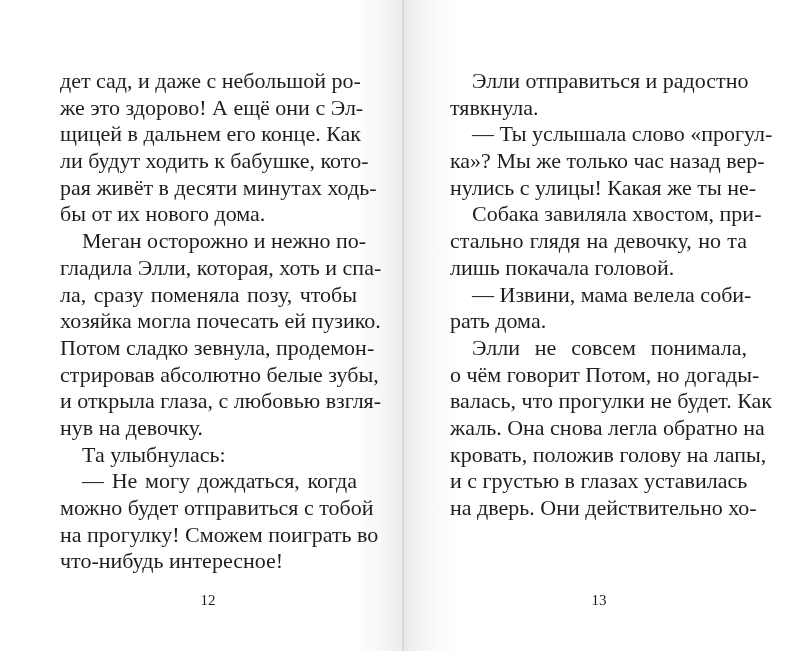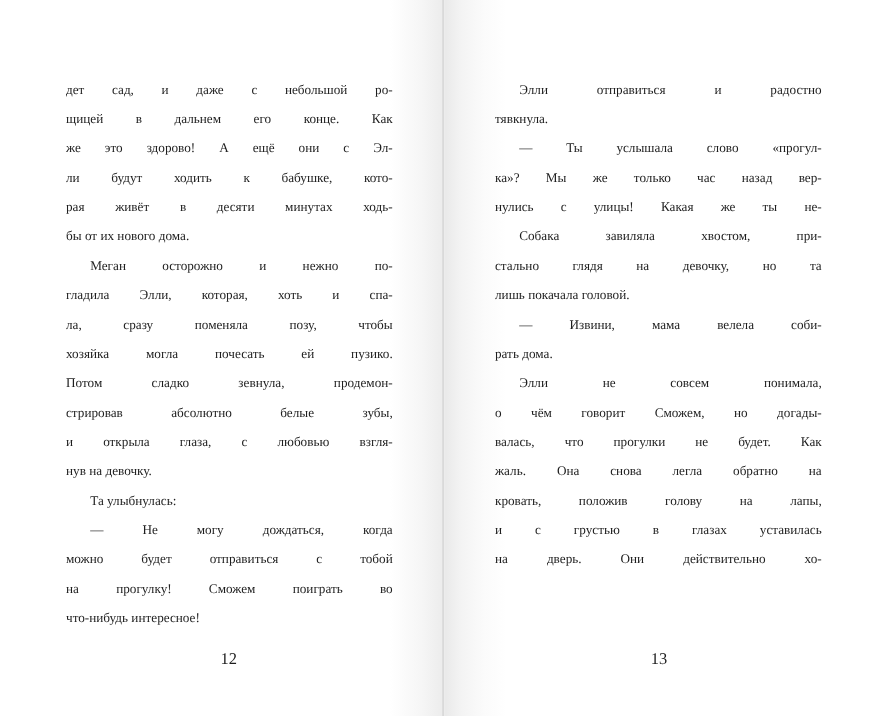--- a/index.html
+++ b/index.html
@@ -12,41 +12,41 @@
     }
     .spread { position: absolute; left: 0; top: 0; width: 808px; height: 651px; }
     .page { position: absolute; top: 0; height: 651px; background: #fff; }
     .page-left { left: 0; width: 403px;
       background: linear-gradient(to right, #ffffff 0%, #ffffff 88%, #f6f6f6 95%, #ececec 100%); }
     .page-right { left: 404px; width: 404px;
       background: linear-gradient(to right, #e9e9e9 0%, #f4f4f4 4%, #fbfbfb 9%, #ffffff 14%, #ffffff 100%); }
     .gutter { position: absolute; left: 402px; top: 0; width: 2px; height: 651px; background: #d9d9d9; }
     .text {
       position: absolute; top: 68px;
-      font-size: 12px; line-height: 26.7px;
+      font-size: 22px; line-height: 26.7px;
       text-align: justify; text-align-last: justify;
     }
     .page-left .text { left: 60px; width: 297px; }
     .page-right .text { left: 46px; width: 297px; }
     .line { display: block; height: 26.7px; white-space: nowrap; text-align: justify; text-align-last: justify; }
     .line.indent { padding-left: 22px; }
     .line.last { text-align-last: left; }
     .pagenum { position: absolute; top: 592px; font-size: 15px; width: 60px; text-align: center; }
     .page-left .pagenum { left: 178px; }
     .page-right .pagenum { left: 165px; }
   </style>
 </head>
 <body>
 
 <div class="spread">
   <div class="page page-left">
     <div class="text" id="left-text">
         <span class="line">дет сад, и даже с небольшой ро-</span>
+        <span class="line">же это здорово! А ещё они с Эл-</span>
         <span class="line">щицей в дальнем его конце. Как</span>
-        <span class="line">же это здорово! А ещё они с Эл-</span>
         <span class="line">ли будут ходить к бабушке, кото-</span>
         <span class="line">рая живёт в десяти минутах ходь-</span>
         <span class="line last">бы от их нового дома.</span>
         <span class="line indent">Меган осторожно и нежно по-</span>
         <span class="line">гладила Элли, которая, хоть и спа-</span>
         <span class="line">ла, сразу поменяла позу, чтобы</span>
         <span class="line">хозяйка могла почесать ей пузико.</span>
         <span class="line">Потом сладко зевнула, продемон-</span>
         <span class="line">стрировав абсолютно белые зубы,</span>
         <span class="line">и открыла глаза, с любовью взгля-</span>
@@ -66,21 +66,21 @@
         <span class="line last">тявкнула.</span>
         <span class="line indent">— Ты услышала слово «прогул-</span>
         <span class="line">ка»? Мы же только час назад вер-</span>
         <span class="line">нулись с улицы! Какая же ты не-</span>
         <span class="line indent">Собака завиляла хвостом, при-</span>
         <span class="line">стально глядя на девочку, но та</span>
         <span class="line last">лишь покачала головой.</span>
         <span class="line indent">— Извини, мама велела соби-</span>
         <span class="line last">рать дома.</span>
         <span class="line indent">Элли не совсем понимала,</span>
-        <span class="line">о чём говорит Сможем, но догады-</span>
+        <span class="line">о чём говорит Потом, но догады-</span>
         <span class="line">валась, что прогулки не будет. Как</span>
         <span class="line">жаль. Она снова легла обратно на</span>
         <span class="line">кровать, положив голову на лапы,</span>
         <span class="line">и с грустью в глазах уставилась</span>
         <span class="line">на дверь. Они действительно хо-</span>
       </div>
     <div class="pagenum">13</div>
   </div>
 </div>
 

